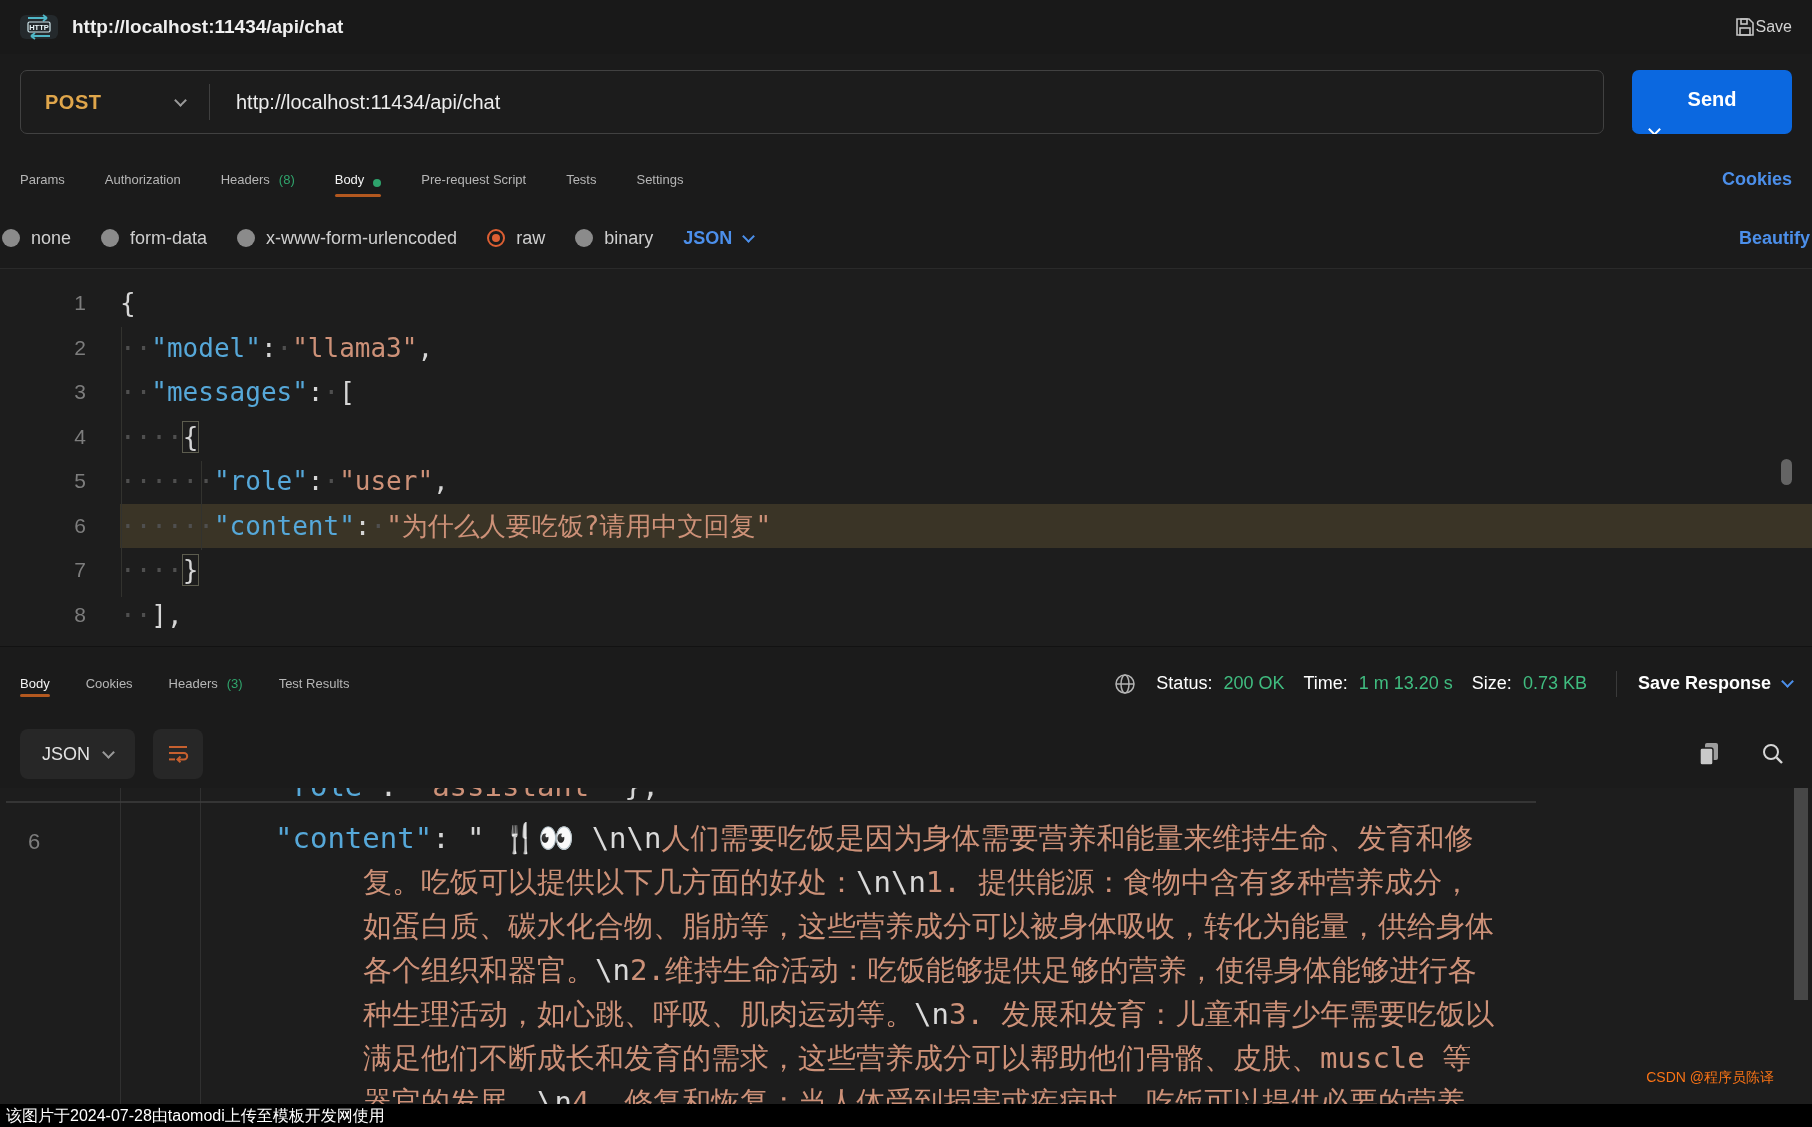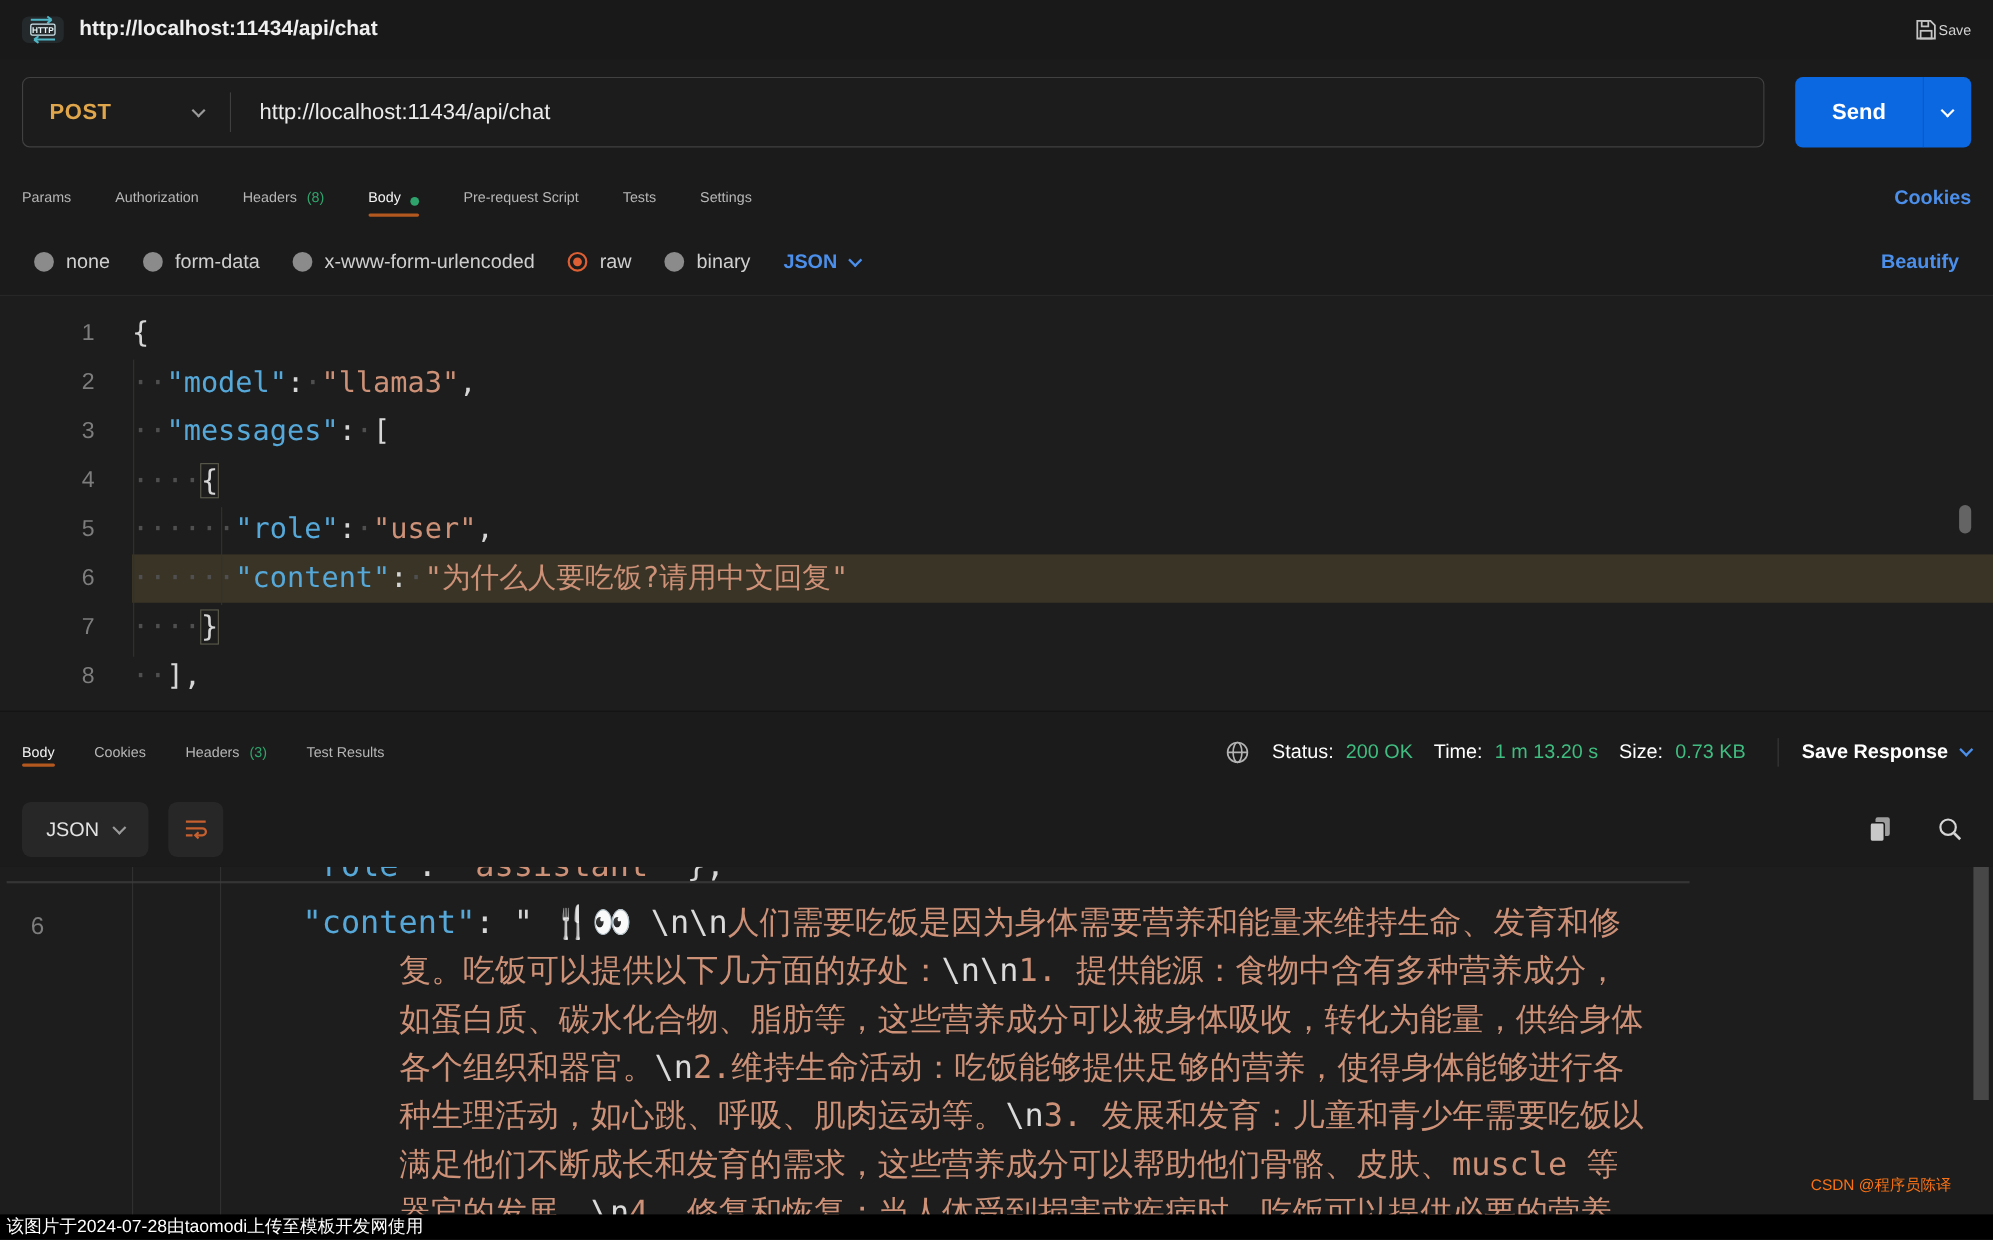--- a/index.html
+++ b/index.html
@@ -4,48 +4,48 @@
 <style>
   * { margin:0; padding:0; box-sizing:border-box; }
   html,body { width:1812px; height:1127px; overflow:hidden; }
   body { background:#1b1b1b; color:#d8d8d8; font-family:"Liberation Sans", sans-serif; position:relative; }
 
   
   .topbar { height:54px; display:flex; align-items:center; padding:0 20px; background:#191919; }
   .http-badge { width:38px; height:24px; background:#24292c; border-radius:6px; display:flex; align-items:center; justify-content:center; flex:none; }
   .topbar .title { margin-left:14px; font-size:19px; font-weight:700; color:#efefef; }
   .topbar .spacer { flex:1; }
-  .save-btn { display:flex; align-items:center; gap:0; color:#d2d2d2; font-size:13px; cursor:pointer; }
+  .save-btn { display:flex; align-items:center; gap:0; color:#d2d2d2; font-size:16px; cursor:pointer; }
 
   
   .req-row { height:96px; display:flex; align-items:center; gap:28px; padding:0 20px; }
   .url-group { flex:1; height:64px; border:1px solid #414141; border-radius:7px; background:#1c1c1c; display:flex; align-items:center; }
   .method { width:188px; padding:0 24px; display:flex; align-items:center; justify-content:space-between; color:#e0a64b; font-weight:700; font-size:20px; letter-spacing:.5px; cursor:pointer; }
   .vdiv { width:1px; height:36px; background:#3f3f3f; }
   .url-text { margin-left:26px; font-size:20px; color:#ececec; }
-  .send { width:160px; height:64px; background:#0b68e0; border-radius:7px; display:flex; overflow:hidden; cursor:pointer; }
+  .send { width:160px; height:64px; background:#0b68e0; border-radius:7px; display:flex; overflow:hidden; cursor:pointer;flex-direction:column; }
   .send-main { flex:1; display:flex; align-items:center; justify-content:center; color:#fff; font-size:20px; font-weight:700; }
   .send-caret { width:44px; display:flex; align-items:center; justify-content:center; border-left:1px solid #0a5ac2; }
 
   .chev { display:inline-block; width:9px; height:9px; border-right:2px solid #9a9a9a; border-bottom:2px solid #9a9a9a; transform:rotate(45deg); margin-top:-4px; }
   .chev.blue { border-color:#4c8fea; }
   .chev.white { border-color:#fff; }
 
   
   .tabs-row { height:58px; display:flex; align-items:center; justify-content:space-between; padding:0 20px; }
   .tabs { display:flex; align-items:center; gap:40px; }
   .tab { position:relative; font-size:13px; color:#b6b6b6; padding:16px 0; cursor:pointer; display:flex; align-items:flex-end; gap:9px; }
   .tab.active { color:#f3f3f3; }
   .tab .cnt { color:#30a46c; }
   .tab .dot { width:8px; height:8px; border-radius:50%; background:#2ea36c; display:inline-block; }
   .tab.active::after { content:""; position:absolute; left:0; right:0; bottom:6px; height:3px; background:#b3581f; border-radius:2px; }
   .link { color:#4c8fea; font-size:18px; font-weight:600; cursor:pointer; }
 
   
-  .opts-row { height:60px; display:flex; align-items:center; gap:30px; padding:0 31px; }
+  .opts-row { height:60px; display:flex; align-items:center; gap:30px; padding:0 2px; }
   .radio-item { display:flex; align-items:center; gap:11px; font-size:18px; color:#cfcfcf; cursor:pointer; }
   .radio { width:18px; height:18px; border-radius:50%; background:#8b8b8b; flex:none; position:relative; }
   .radio.sel { background:transparent; border:2px solid #dd5f33; }
   .radio.sel::after { content:""; position:absolute; left:50%; top:50%; width:8px; height:8px; margin:-4px 0 0 -4px; border-radius:50%; background:#dd5f33; }
   .fmt { display:flex; align-items:center; gap:12px; color:#4c8fea; font-size:18px; font-weight:600; cursor:pointer; }
   .flex-spacer { flex:1; }
 
   
   .editor { height:378px; position:relative; border-top:1px solid #2a2a2a; background:#1d1d1d; padding-top:12px; font-family:"DejaVu Sans Mono", monospace; font-size:26px; line-height:44.5px; overflow:hidden; }
   .code-line { display:flex; }

